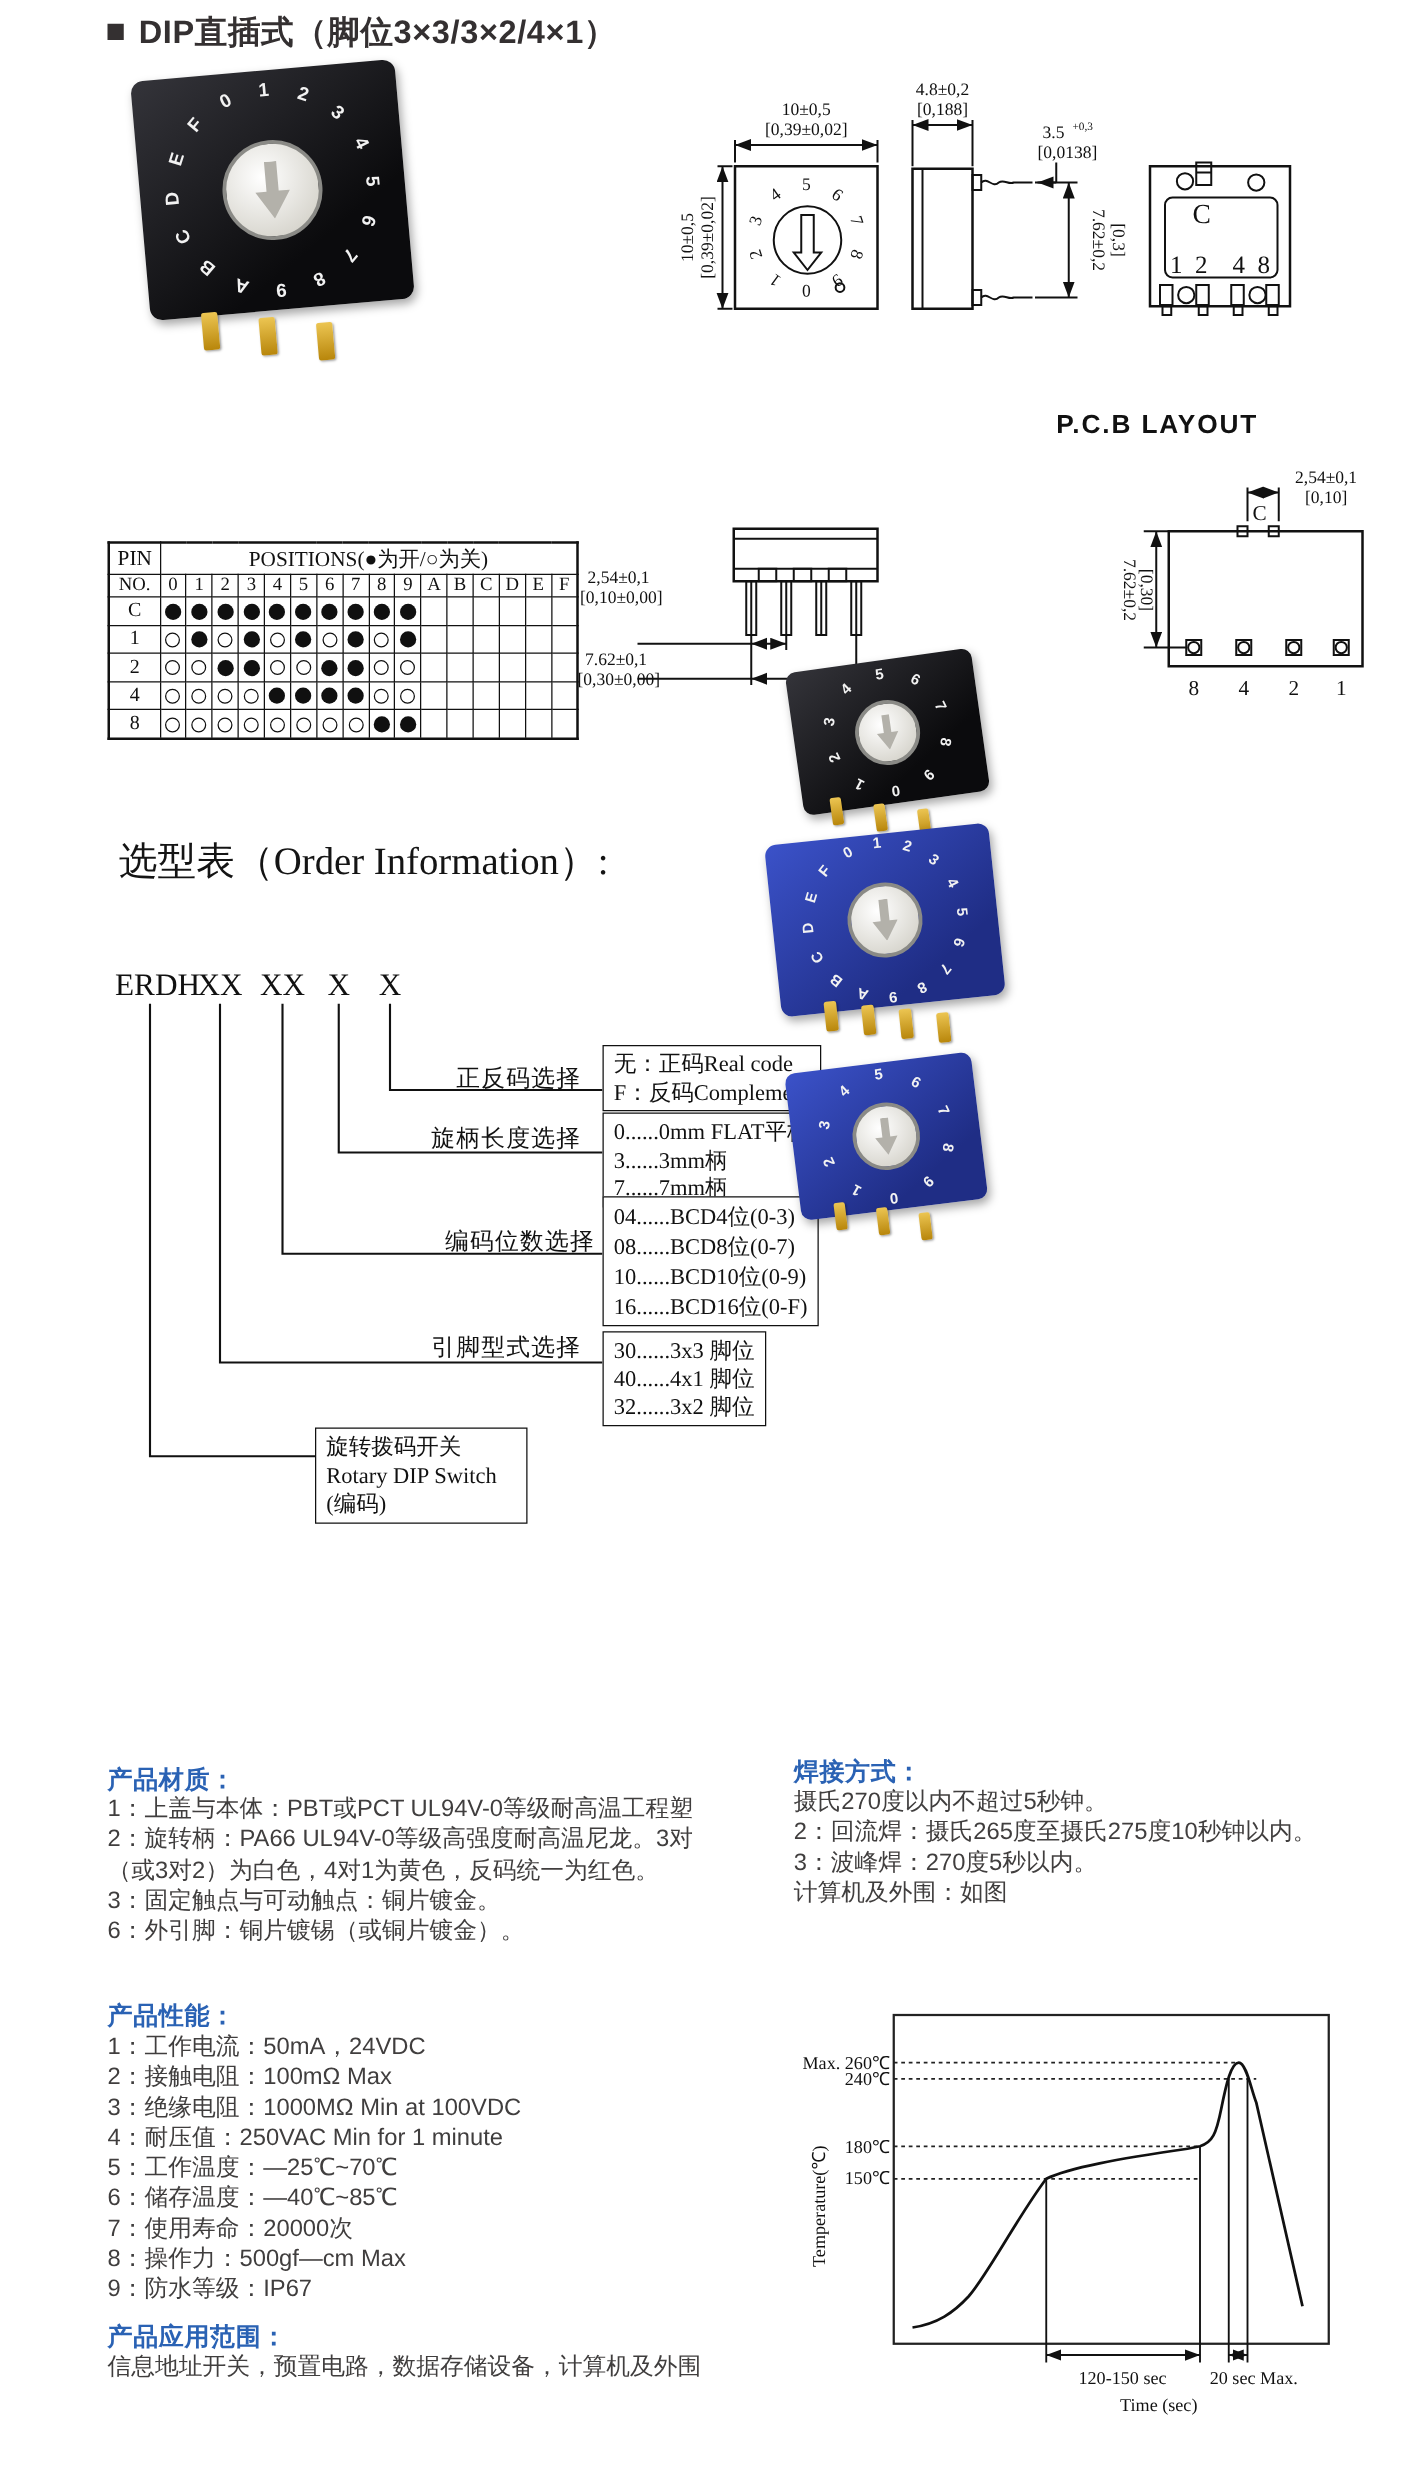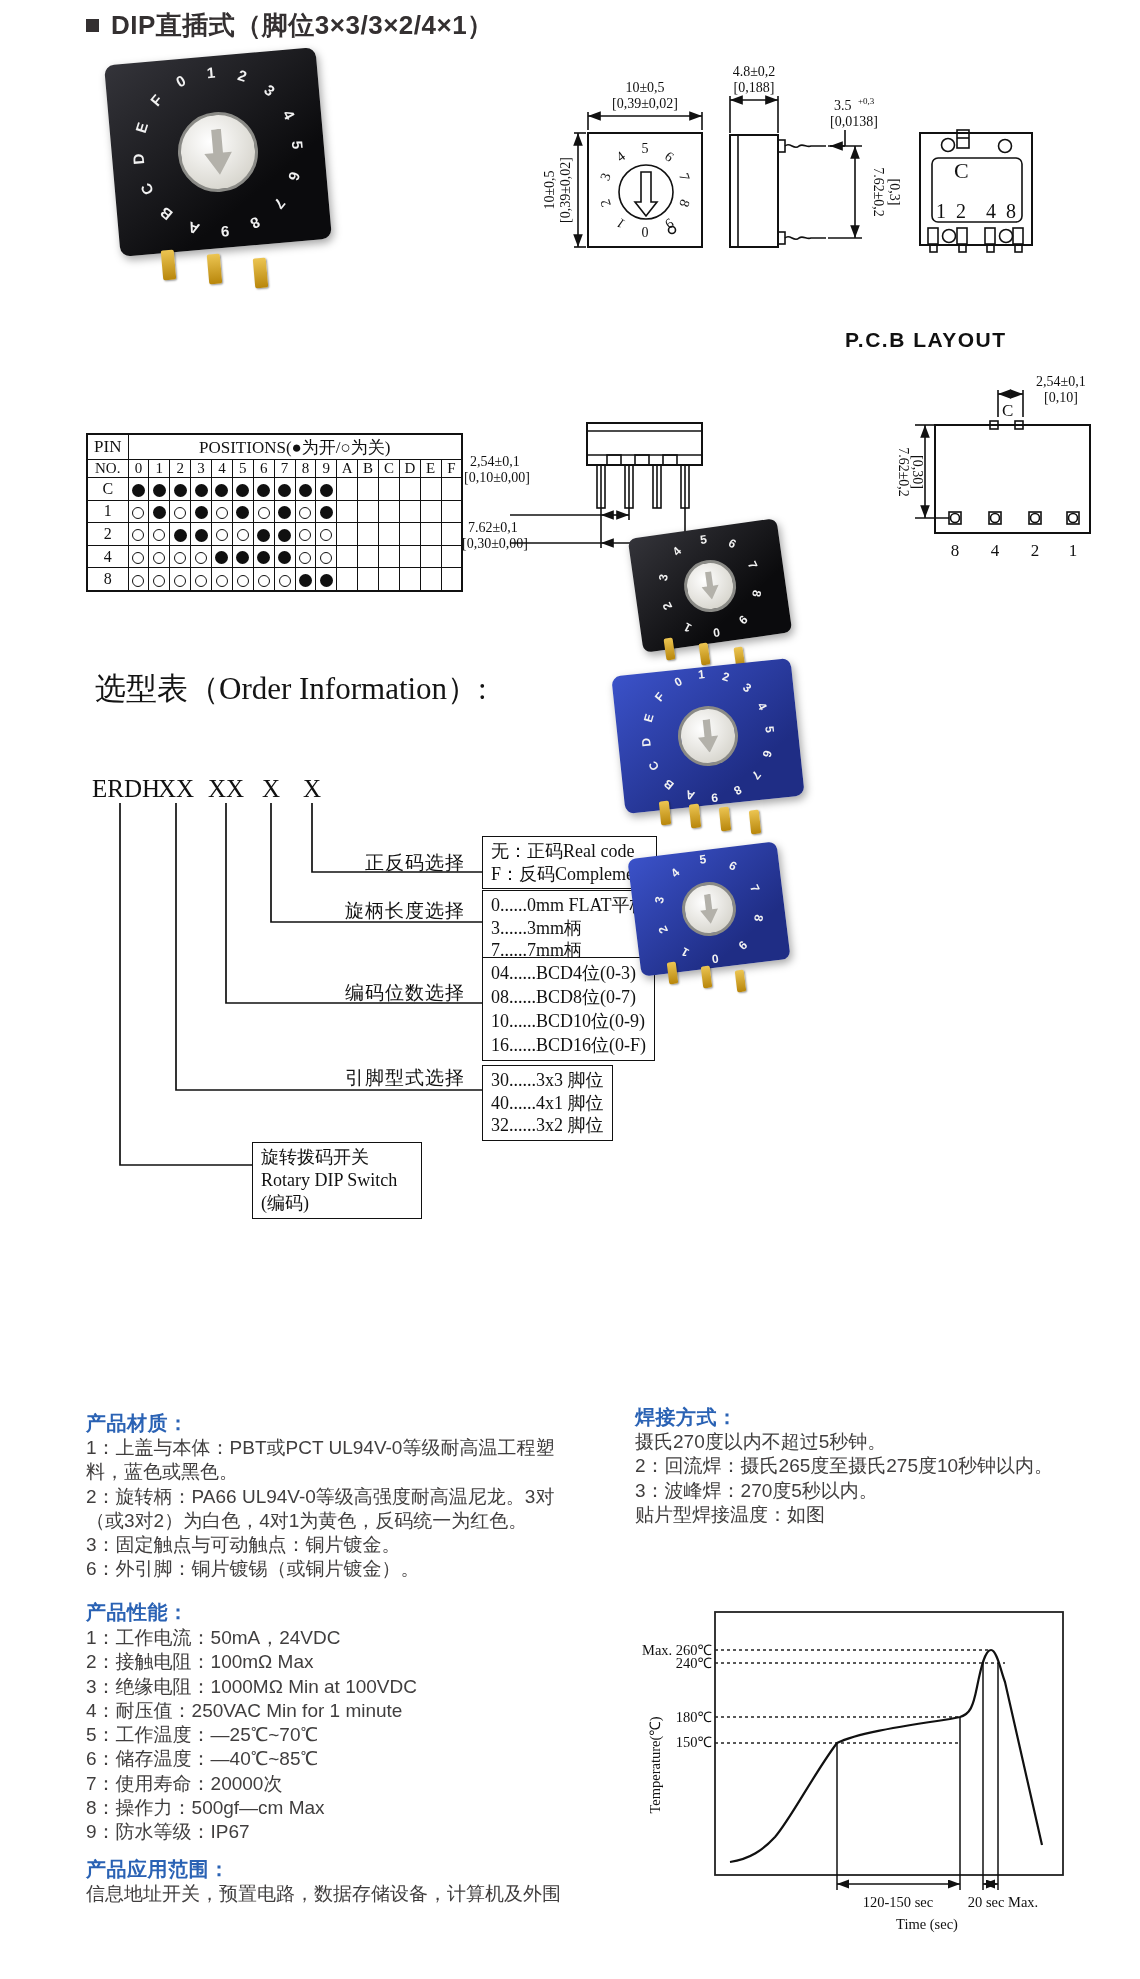--- a/index.html
+++ b/index.html
@@ -404,21 +404,21 @@
       <path d="M312,803 V872 H482"></path>
       <path d="M271,803 V922 H482"></path>
       <path d="M226,803 V1003 H482"></path>
       <path d="M176,803 V1090 H482"></path>
       <path d="M120,803 V1165 H252"></path>
     </g>
   </svg>
 
   <div class="abs tree-label" style="left:330px;top:850px">正反码选择</div>
   <div class="abs tree-label" style="left:330px;top:898px">旋柄长度选择</div>
-  <div class="abs tree-label" style="left:330px;top:980px">编码位数选择</div>
+  <div class="abs tree-label" style="left:341px;top:980px">编码位数选择</div>
   <div class="abs tree-label" style="left:330px;top:1065px">引脚型式选择</div>
 
   <div class="abs opt-box" style="left:482px;top:836px">
       <div>无：正码Real code</div>
       <div>F：反码Complement</div>
     </div>
   <div class="abs opt-box" style="left:482px;top:890px">
       <div>0......0mm FLAT平柄</div>
       <div>3......3mm柄</div>
       <div>7......7mm柄</div>
@@ -513,21 +513,20 @@
     </div>
     <div class="pin" style="left:40px;top:112px;width:9px;height:22px;transform:rotate(-7deg)"></div>
     <div class="pin" style="left:74px;top:116px;width:9px;height:22px;transform:rotate(-7deg)"></div>
     <div class="pin" style="left:108px;top:120px;width:9px;height:22px;transform:rotate(-7deg)"></div>
   </div>
 
 
   <div class="abs blue-title" style="left:86px;top:1410px">产品材质：</div>
   <div class="abs spec-lines" style="left:86px;top:1436px">
       <div>1：上盖与本体：PBT或PCT  UL94V-0等级耐高温工程塑</div>
-      <div>料，蓝色或黑色。</div>
       <div>2：旋转柄：PA66  UL94V-0等级高强度耐高温尼龙。3对</div>
       <div>（或3对2）为白色，4对1为黄色，反码统一为红色。</div>
       <div>3：固定触点与可动触点：铜片镀金。</div>
       <div>6：外引脚：铜片镀锡（或铜片镀金）。</div>
     </div>
 
   <div class="abs blue-title" style="left:86px;top:1599px">产品性能：</div>
   <div class="abs spec-lines" style="left:86px;top:1626px">
       <div>1：工作电流：50mA，24VDC</div>
       <div>2：接触电阻：100mΩ Max</div>
@@ -543,21 +542,21 @@
   <div class="abs blue-title" style="left:86px;top:1856px">产品应用范围：</div>
   <div class="abs spec-lines" style="left:86px;top:1882px">
       <div>信息地址开关，预置电路，数据存储设备，计算机及外围</div>
     </div>
 
   <div class="abs blue-title" style="left:635px;top:1404px">焊接方式：</div>
   <div class="abs spec-lines" style="left:635px;top:1430px">
       <div>摄氏270度以内不超过5秒钟。</div>
       <div>2：回流焊：摄氏265度至摄氏275度10秒钟以内。</div>
       <div>3：波峰焊：270度5秒以内。</div>
-      <div>贴片型焊接温度：如图</div>
+      <div>计算机及外围：如图</div>
     </div>
 
   <svg class="abs" style="left:630px;top:1595px" width="480" height="345" viewBox="0 0 480 345">
     <defs>
       <marker id="a3" markerWidth="9" markerHeight="7" refX="8" refY="3" orient="auto-start-reverse">
         <path d="M0,0 L8,3 L0,6 z" fill="#111"></path>
       </marker>
     </defs>
     <rect x="85" y="17" width="348" height="263" fill="none" stroke="#222" stroke-width="1.8"></rect>
     <g stroke="#222" stroke-width="1.4" stroke-dasharray="3,3" fill="none">

